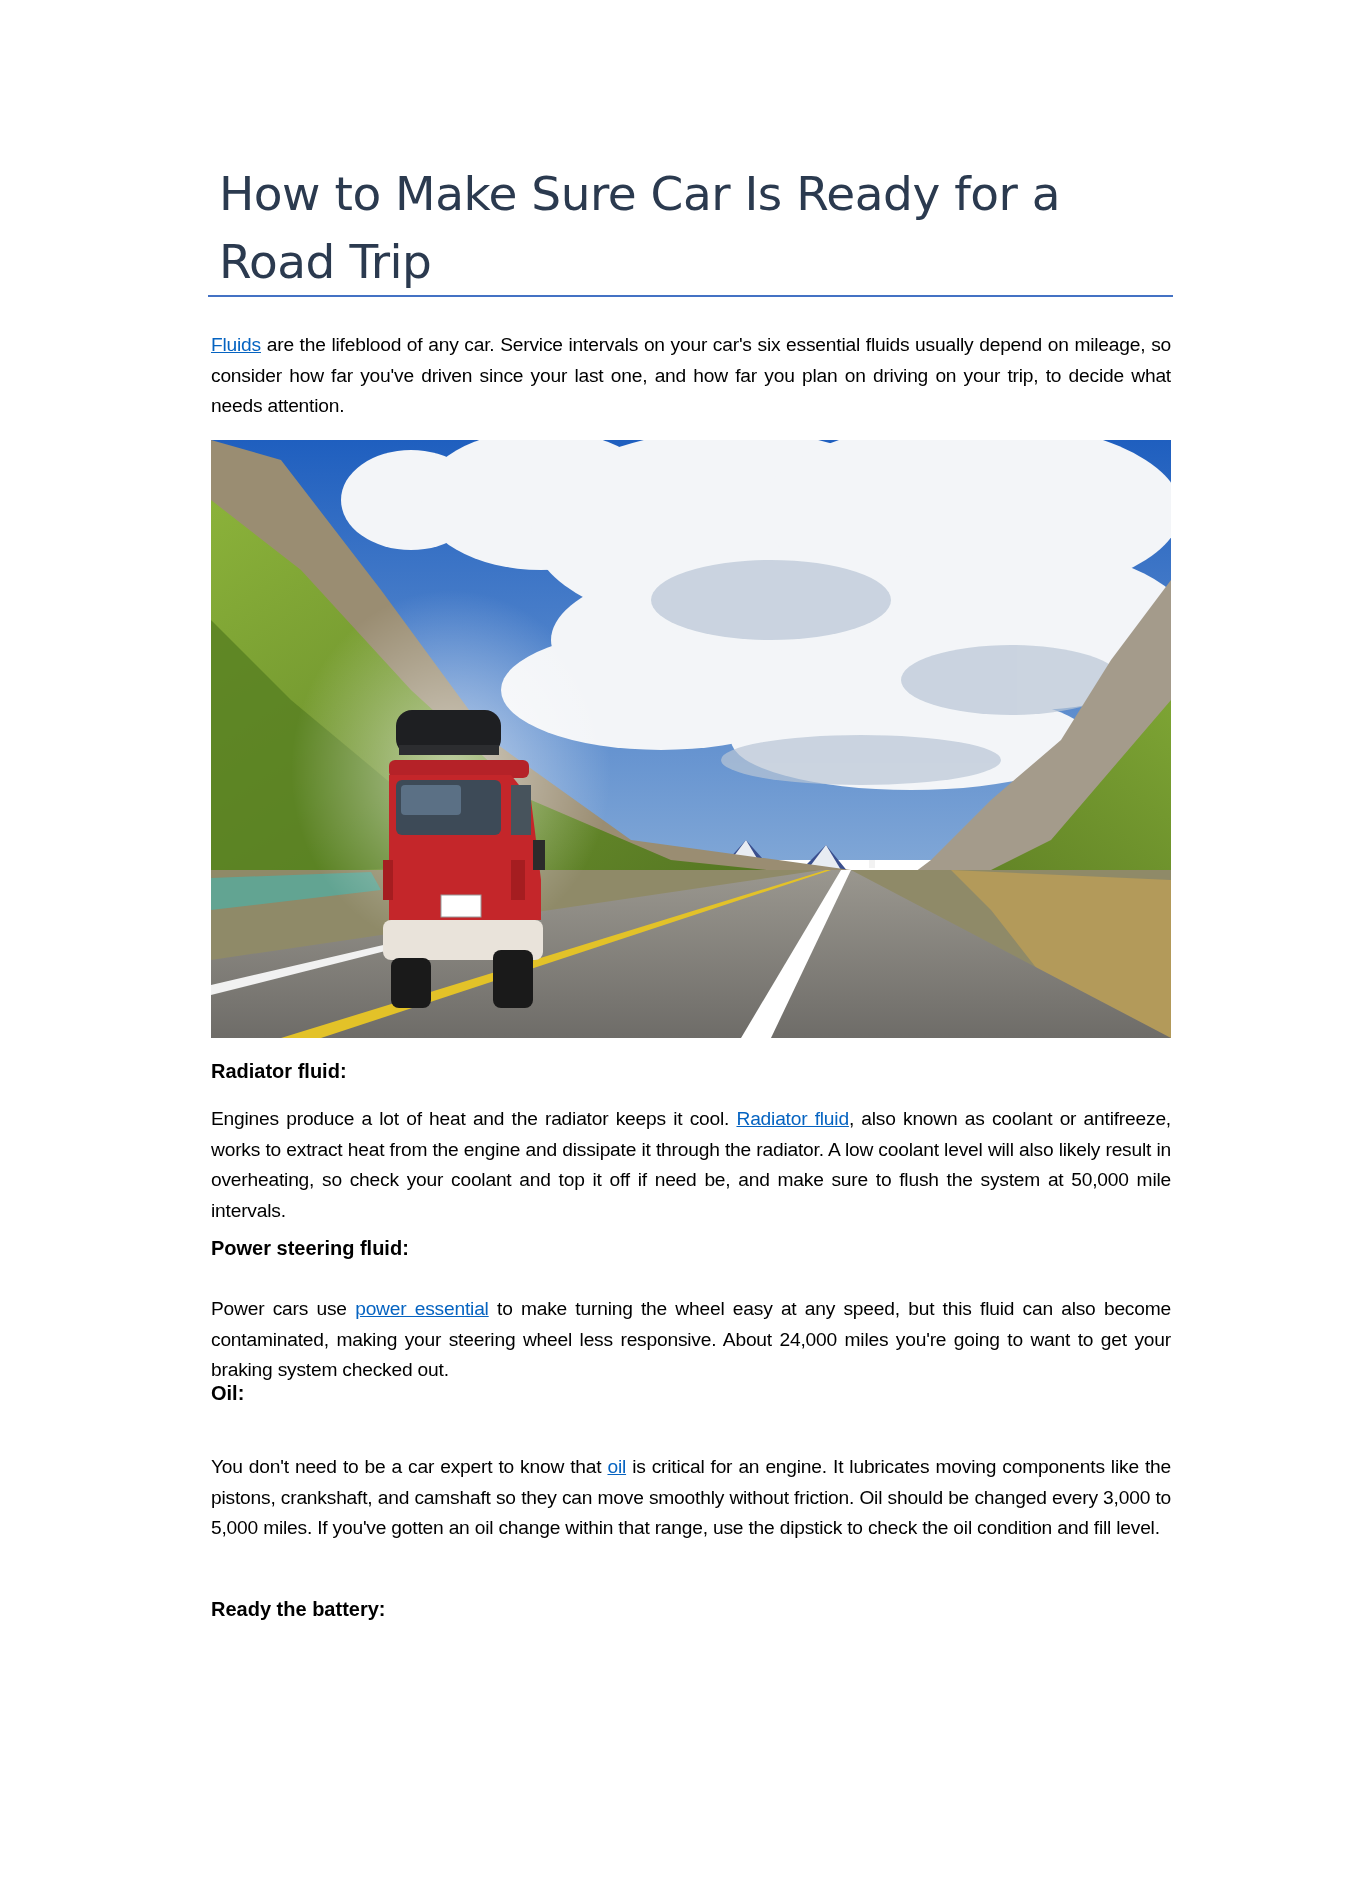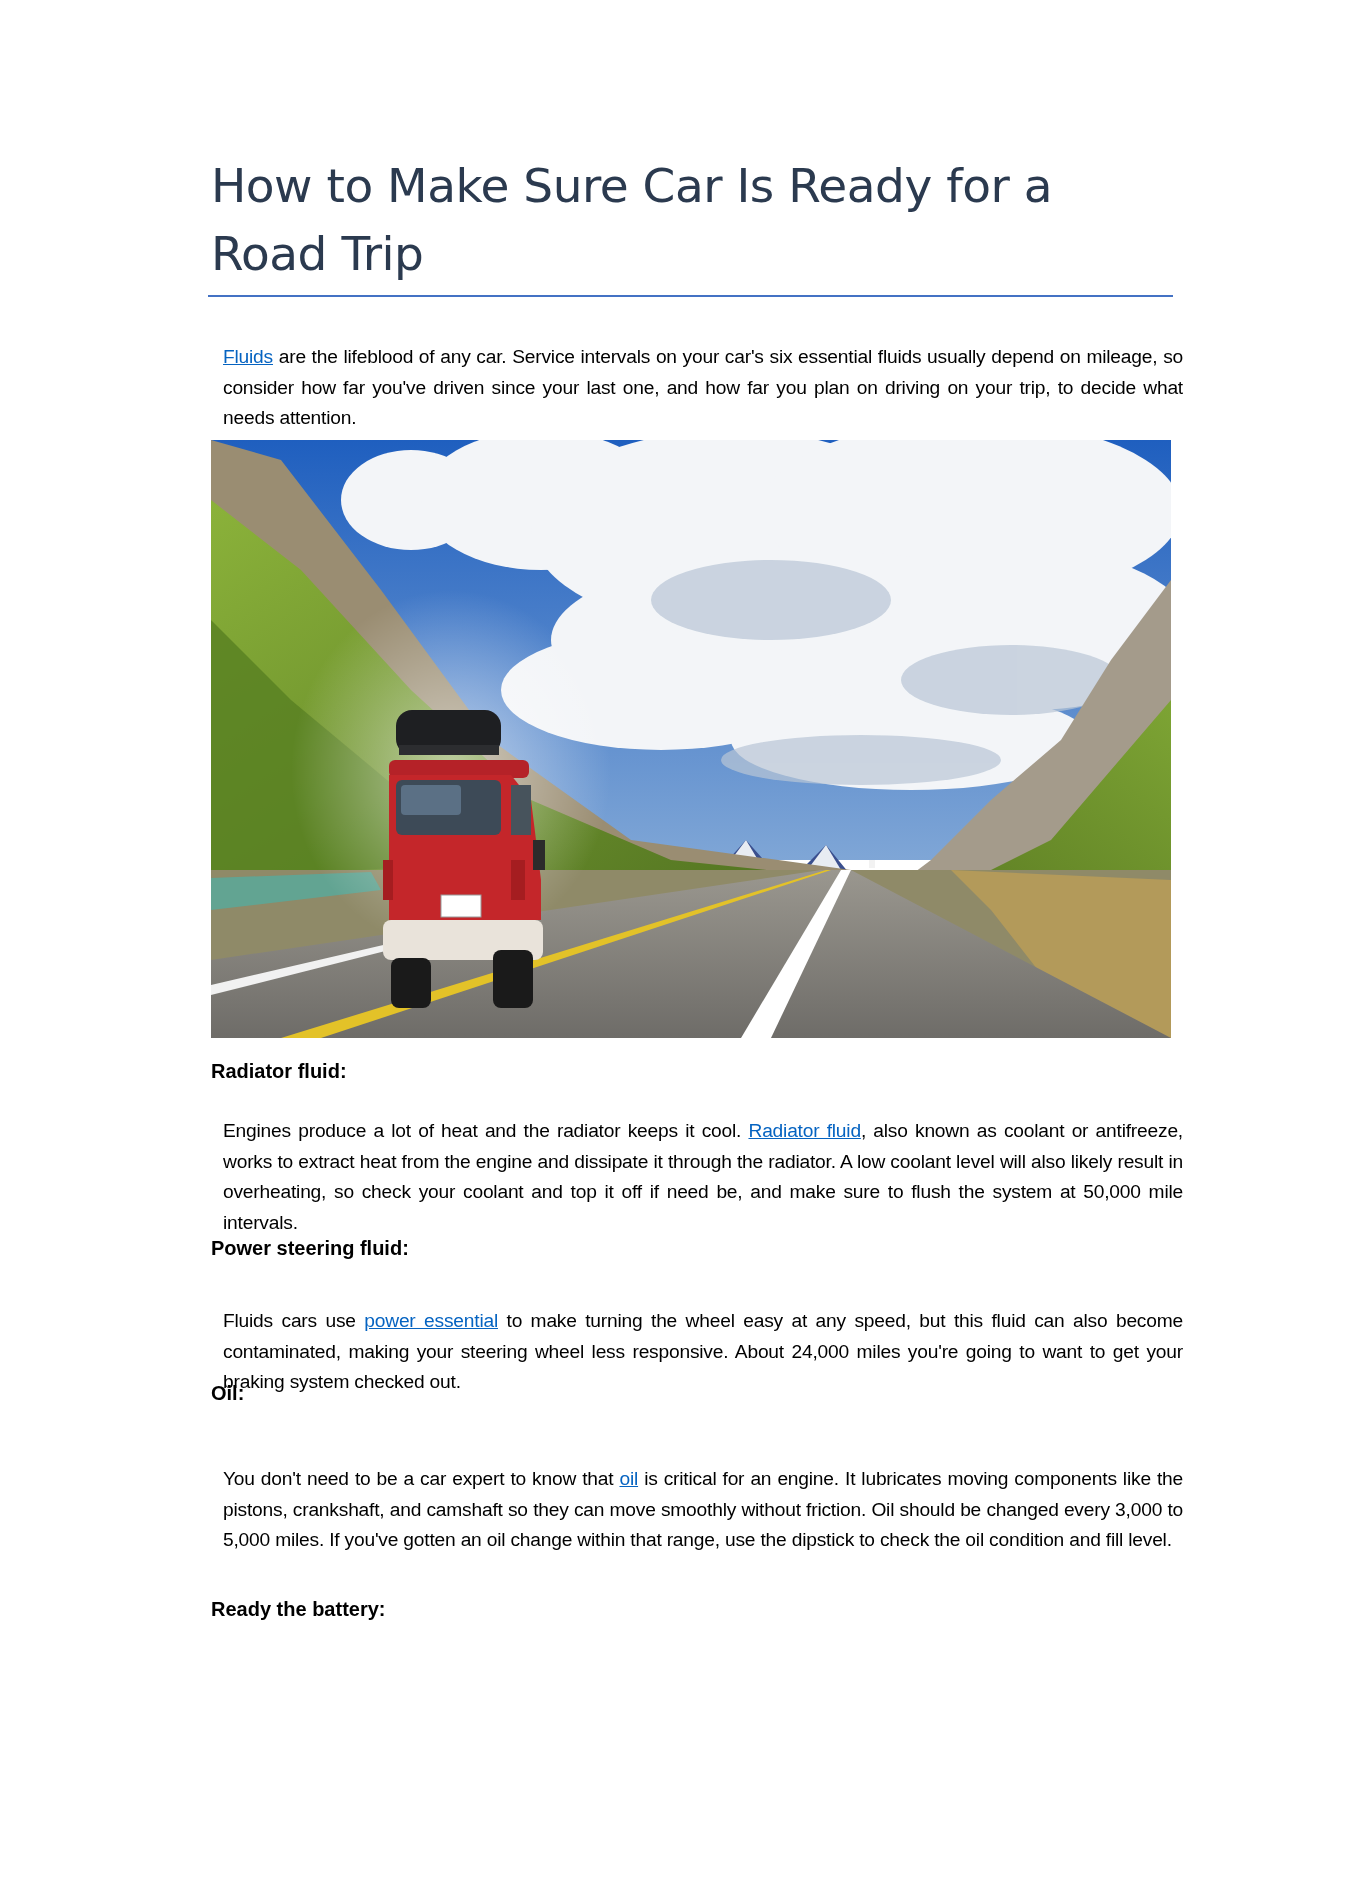--- a/index.html
+++ b/index.html
@@ -5,28 +5,28 @@
   html, body { margin: 0; padding: 0; background: #ffffff; }
   body { width: 1345px; height: 1902px; position: relative; overflow: hidden; }
   .page {
     position: absolute; left: 211px; top: 0; width: 960px;
     font-family: "Liberation Sans", sans-serif; color: #000;
   }
   .title {
     position: absolute; left: 0; top: 152px; width: 960px;
     font-family: "DejaVu Sans", sans-serif; font-weight: 300;
     font-size: 47px; line-height: 68px; color: #2b3a4f; letter-spacing: -0.5px;
-    margin: 0; font-weight: normal;
+    margin: 8px; font-weight: normal;
   }
   .title-rule {
     position: absolute; left: -3px; top: 295px; width: 965px; height: 2px;
     background: #4472c4;
   }
   .para {
-    position: absolute; left: 0; width: 960px; margin: 12px;
+    position: absolute; left: 0; width: 960px; margin: 0;
     font-size: 19.2px; line-height: 30.7px; text-align: justify;
     letter-spacing: -0.2px;
   }
   .para a { color: #0563c1; text-decoration: underline; }
   .heading {
     position: absolute; left: 0; margin: 0; font-weight: bold;
     font-size: 20px; line-height: 30px;
   }
   .photo {
     position: absolute; left: 0; top: 440px; width: 960px; height: 598px;
@@ -133,20 +133,20 @@
       </g>
 
       <rect x="658" y="420" width="6" height="8" fill="#f2f2f2"></rect>
     </svg>
   </div>
 
   <p class="heading" style="top:1056px;">Radiator fluid:</p>
   <p class="para" style="top:1104px;"><span>Engines produce a lot of heat and the radiator keeps it cool. </span><a href="#">Radiator fluid</a><span>, also known as coolant or antifreeze, works to extract heat from the engine and dissipate it through the radiator. A low coolant level will also likely result in overheating, so check your coolant and top it off if need be, and make sure to flush the system at 50,000 mile intervals.</span></p>
 
   <p class="heading" style="top:1233px;">Power steering fluid:</p>
-  <p class="para" style="top:1294px;"><span>Fluids cars use </span><a href="#">power essential</a><span> to make turning the wheel easy at any speed, but this fluid can also become contaminated, making your steering wheel less responsive. About 24,000 miles you're going to want to get your braking system checked out.</span></p>
+  <p class="para" style="top:1294px;"><span>Power cars use </span><a href="#">power essential</a><span> to make turning the wheel easy at any speed, but this fluid can also become contaminated, making your steering wheel less responsive. About 24,000 miles you're going to want to get your braking system checked out.</span></p>
 
   <p class="heading" style="top:1378px;">Oil:</p>
   <p class="para" style="top:1452px;"><span>You don't need to be a car expert to know that </span><a href="#">oil</a><span> is critical for an engine. It lubricates moving components like the pistons, crankshaft, and camshaft so they can move smoothly without friction. Oil should be changed every 3,000 to 5,000 miles. If you've gotten an oil change within that range, use the dipstick to check the oil condition and fill level.</span></p>
 
   <p class="heading" style="top:1594px;">Ready the battery:</p>
 
 </div>
 
 </body></html>

